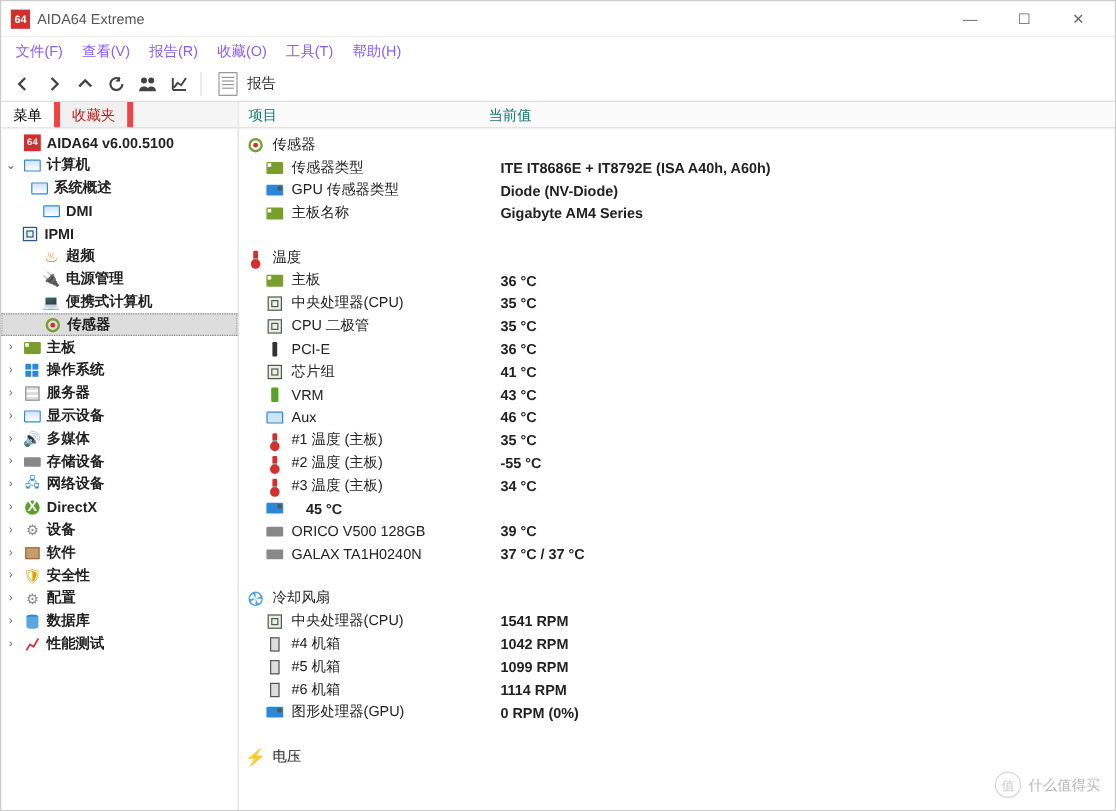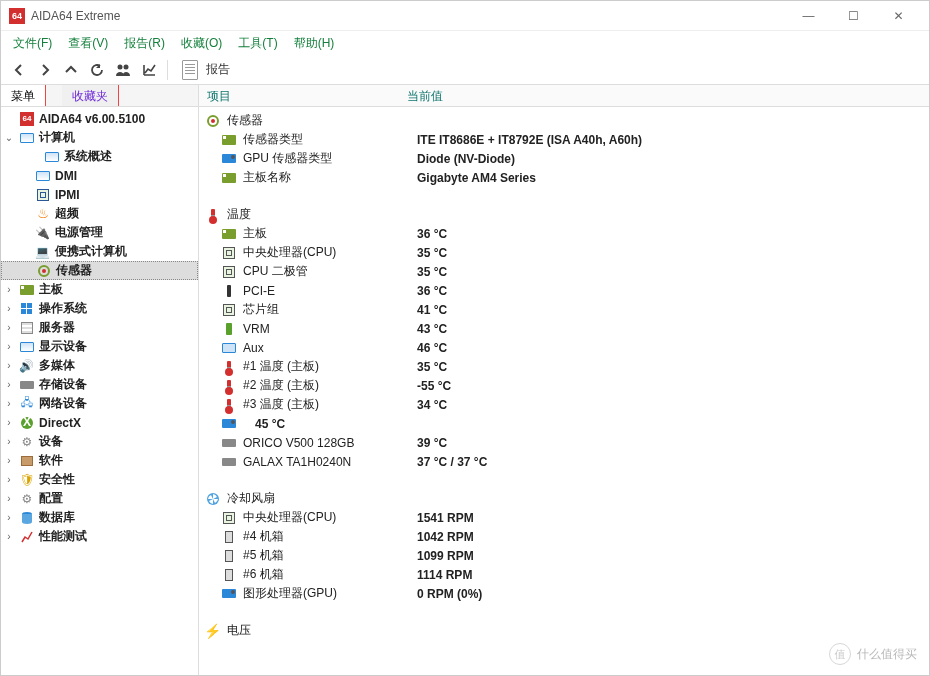--- a/index.html
+++ b/index.html
@@ -3,32 +3,32 @@
 <meta charset="utf-8">
 <style>
 * { margin: 0; padding: 0; box-sizing: border-box; font-family: "Microsoft YaHei", "Segoe UI", sans-serif; font-size: 12px; }
 body { background: #fff; width: 930px; height: 676px; overflow: hidden; border: 1px solid #ccc; position: relative; }
 .titlebar { height: 30px; display: flex; align-items: center; padding: 0 8px; border-bottom: 1px solid #eee; }
 .titlebar .app-icon { width: 16px; height: 16px; background: #d32f2f; color: #fff; font-size: 9px; font-weight: bold; display: flex; align-items: center; justify-content: center; margin-right: 6px; }
 .titlebar .title { color: #555; flex: 1; }
 .titlebar .win-controls { display: flex; gap: 0; }
 .titlebar .win-btn { width: 45px; height: 28px; display: flex; align-items: center; justify-content: center; color: #666; }
 .menubar { height: 24px; display: flex; align-items: center; padding: 0 6px; gap: 4px; }
-.menubar .menu-item { padding: 20px 6px; color: #15803d; }
+.menubar .menu-item { padding: 20px 6px; color: #8b5cf6; }
 .toolbar { height: 30px; display: flex; align-items: center; padding: 0 6px; border-bottom: 1px solid #ddd; gap: 2px; }
 .toolbar .tool-btn { width: 24px; height: 24px; display: flex; align-items: center; justify-content: center; color: #444; font-size: 16px; }
 .toolbar .sep { width: 1px; height: 20px; background: #ddd; margin: 0 4px; }
 .toolbar .report-icon { width: 16px; height: 20px; border: 1px solid #999; border-radius: 1px; position: relative; margin-left: 8px; margin-right: 6px; }
 .toolbar .report-icon::before { content: ""; position: absolute; top: 3px; left: 2px; right: 2px; height: 1px; background: #999; box-shadow: 0 3px 0 #999, 0 6px 0 #999, 0 9px 0 #999; }
 .toolbar .report-label { color: #333; }
 .main { display: flex; height: calc(100% - 84px); }
 .sidebar { width: 198px; border-right: 1px solid #ddd; display: flex; flex-direction: column; }
 .sidebar-tabs { height: 22px; display: flex; border-bottom: 1px solid #ddd; background: #f5f5f5; }
-.sidebar-tab { padding: 3px 10px; border-right: 1px solid #ef4444; background: #fff; }
-.sidebar-tab.inactive { background: #f0f0f0; color: #6d28d9; margin-left: 16px; }
+.sidebar-tab { padding: 3px 10px; border-right: 5px solid #ef4444; background: #fff; }
+.sidebar-tab.inactive { background: #f0f0f0; color: #b91c1c; }
 .tree { flex: 1; overflow-y: auto; padding: 2px 0; }
 .tree-row { display: flex; align-items: center; height: 19px; padding-right: 4px; white-space: nowrap; }
 .tree-row.selected { background: #ddd; border: 1px dotted #888; }
 .tree-toggle { width: 12px; text-align: center; color: #666; font-size: 10px; }
 .tree-icon { width: 16px; height: 16px; margin: 0 4px; display: flex; align-items: center; justify-content: center; font-size: 11px; }
 .tree-label { color: #222; font-weight: bold; }
 .content { flex: 1; display: flex; flex-direction: column; }
 .content-header { height: 22px; display: flex; border-bottom: 1px solid #ddd; background: #fafafa; }
 .content-header .col { padding: 3px 8px; color: #0f766e; }
 .content-header .col-prop { width: 200px; }
@@ -128,35 +128,35 @@
           </span>
     <span class="tree-label">AIDA64 v6.00.5100</span>
   </div>
         <div class="tree-row" style="padding-left:2px">
     <span class="tree-toggle">⌄</span>
     <span class="tree-icon">
             <div class="ic-box" style="border-color:#2b88d8;background:linear-gradient(#cfe3f7,#fff)"></div>
           </span>
     <span class="tree-label">计算机</span>
   </div>
-        <div class="tree-row" style="padding-left:27px">
+        <div class="tree-row" style="padding-left:8px">
     <span class="tree-toggle"></span>
     <span class="tree-icon">
             <div class="ic-box" style="border-color:#2b88d8;background:linear-gradient(#cfe3f7,#fff)"></div>
           </span>
     <span class="tree-label">系统概述</span>
   </div>
         <div class="tree-row" style="padding-left:18px">
     <span class="tree-toggle"></span>
     <span class="tree-icon">
             <div class="ic-box" style="border-color:#2b88d8;background:linear-gradient(#cfe3f7,#fff)"></div>
           </span>
     <span class="tree-label">DMI</span>
   </div>
-        <div class="tree-row" style="padding-left:18px">
+        <div class="tree-row" style="">
     <span class="tree-toggle"></span>
     <span class="tree-icon">
             <div style="width:12px;height:12px;border:1px solid #2b5797;background:#e8f4e0;position:relative">
               <div style="position:absolute;inset:2px;border:1px solid #2b5797"></div>
             </div>
           </span>
     <span class="tree-label">IPMI</span>
   </div>
         <div class="tree-row" style="padding-left:18px">
     <span class="tree-toggle"></span>

